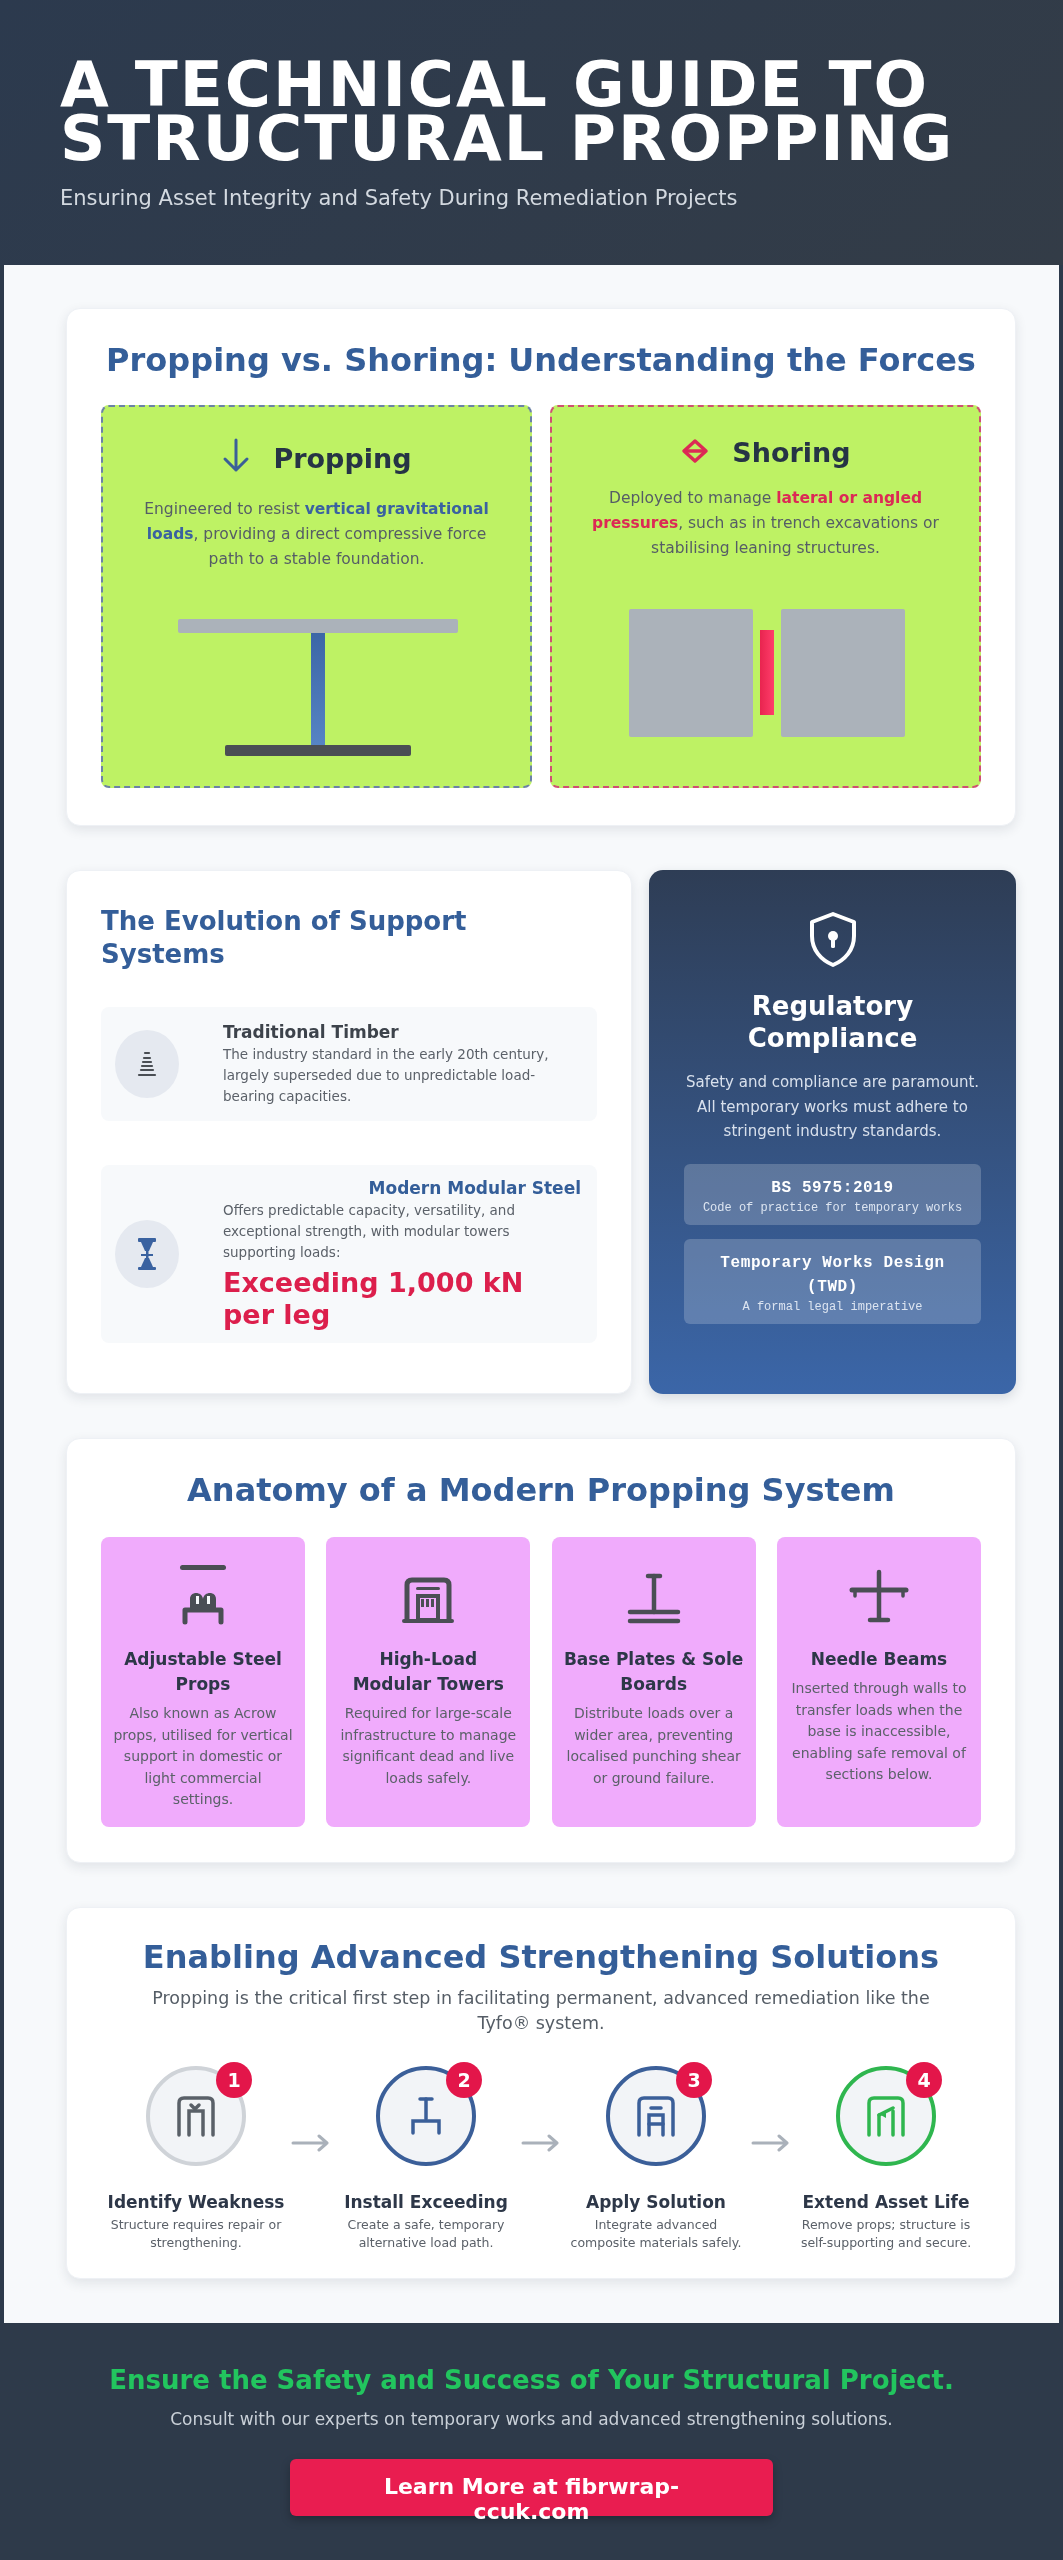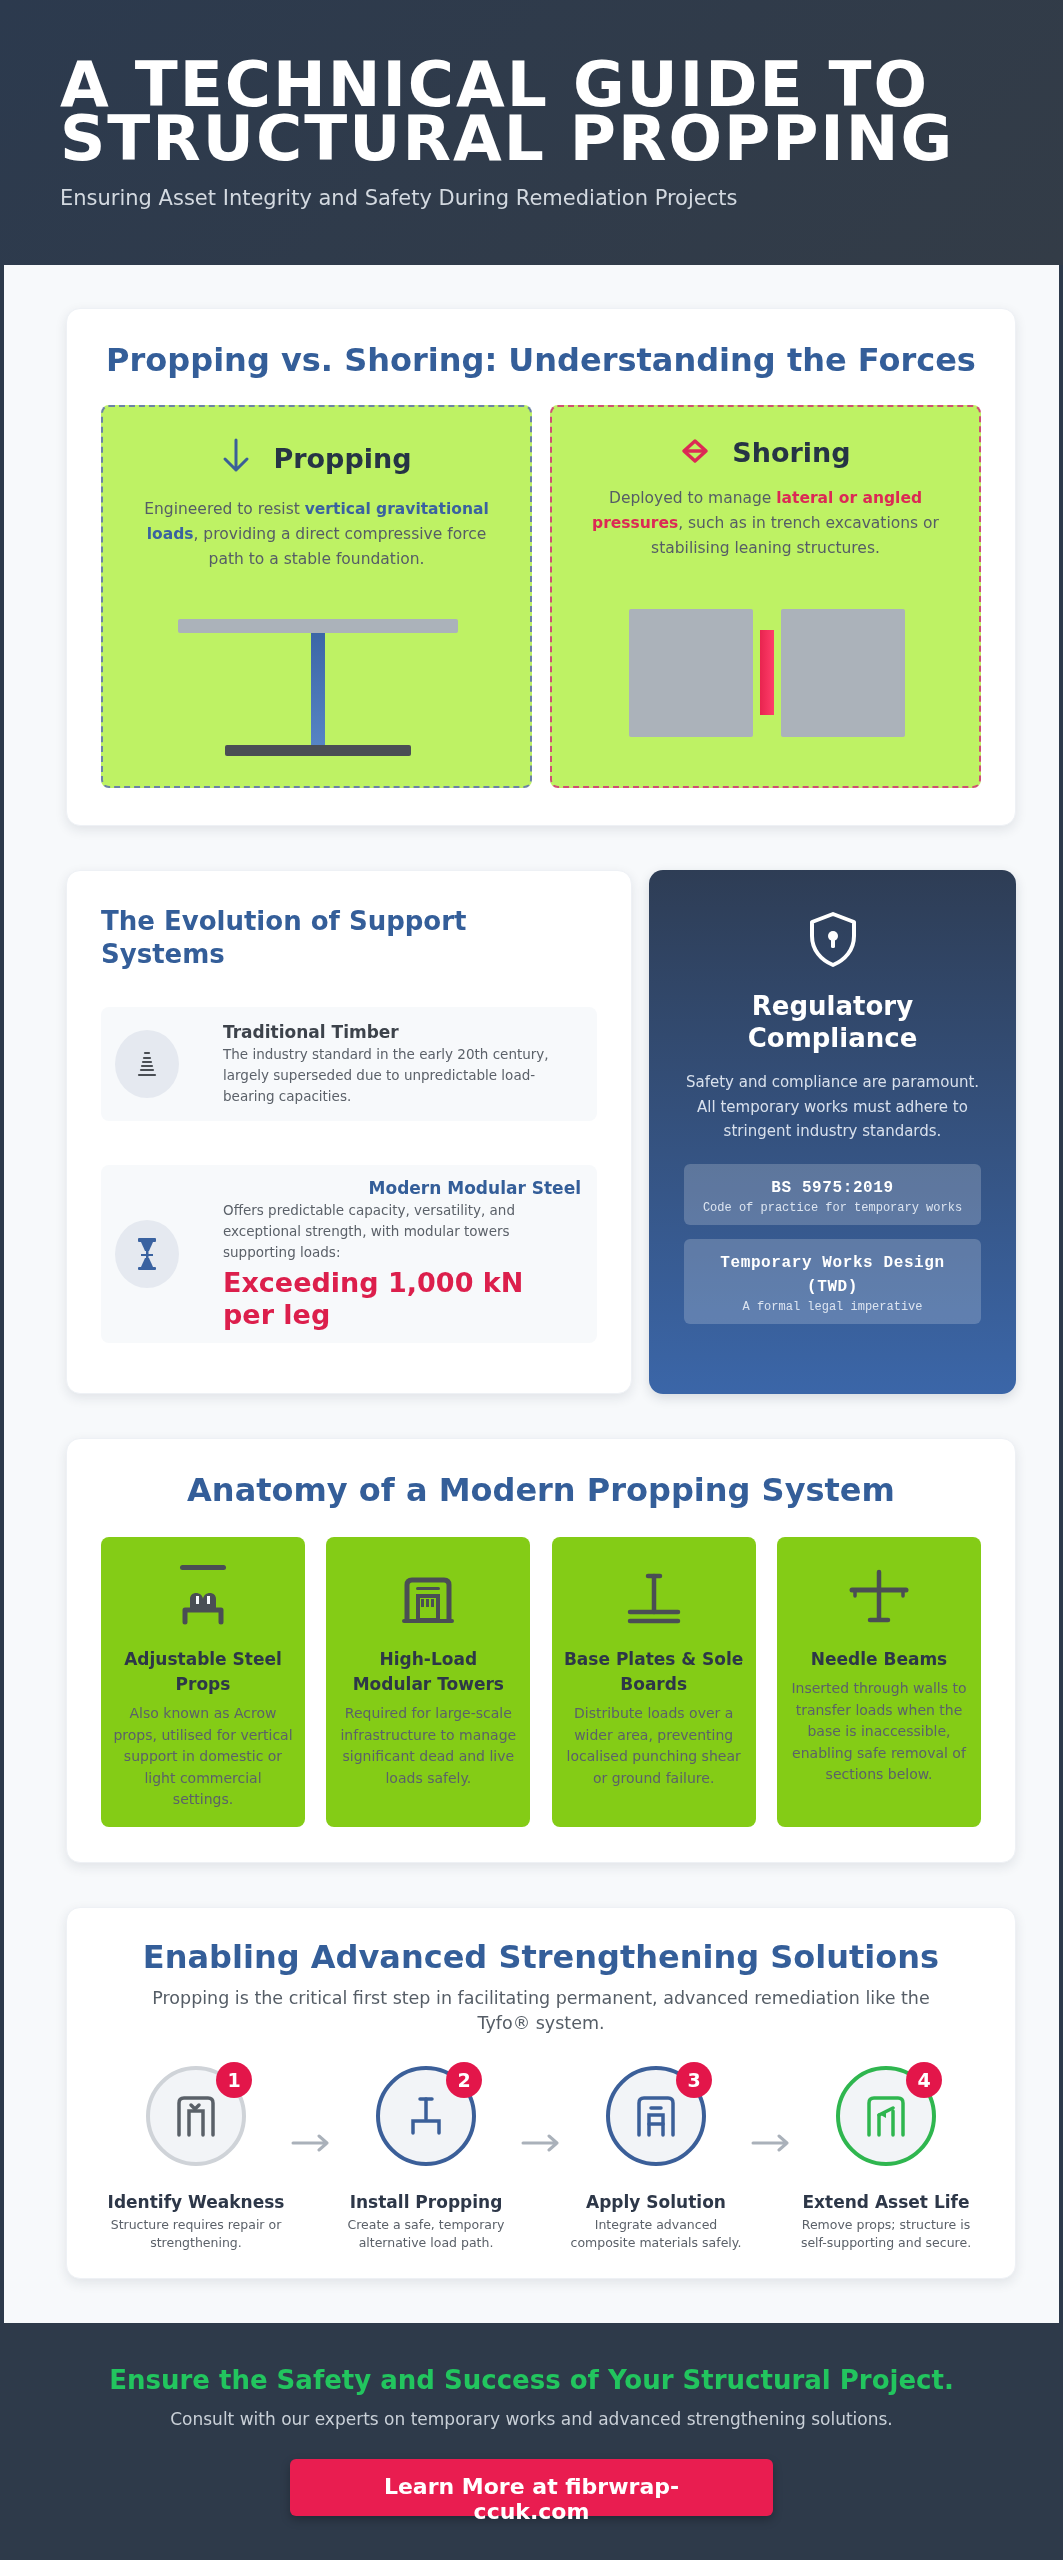--- a/index.html
+++ b/index.html
@@ -99,21 +99,21 @@
   .card-reg .desc { font-size: 15px; color: #d8e0ec; line-height: 24.5px; margin-top: 16px; }
   .reg-box { background: rgba(255,255,255,0.2); border-radius: 6px; padding: 12px 10px 10px; margin-top: 20px; font-family: Liberation Mono, monospace; }
   .reg-box + .reg-box { margin-top: 14px; }
   .reg-box .ttl2 { font-size: 16px; font-weight: bold; letter-spacing: 0.6px; line-height: 24px; }
   .reg-box .sub { font-size: 12px; color: #dde5f1; margin-top: 1px; }
 
   
   .card-anatomy { margin-top: 44px; height: 425px; padding: 32px 34px 0 34px; }
   .anat-grid { display: flex; justify-content: space-between; margin-top: 28px; }
   .anat-item {
-    width: 204px; height: 290px; background: #84cc16; border-radius: 8px;
+    width: 204px; height: 290px; background: #f0abfc; border-radius: 8px;
     padding: 22px 12px 0 12px; text-align: center;
   }
   .anat-icon { height: 66px; display: flex; align-items: flex-end; justify-content: center; }
   .anat-item .ttl { font-size: 17px; font-weight: bold; color: #2d3748; line-height: 25px; margin-top: 22px; }
   .anat-item .desc { font-size: 14px; color: #5b6169; line-height: 21.5px; margin-top: 6px; }
 
   
   .card-enable { margin-top: 44px; height: 372px; padding: 30px 34px 0 34px; text-align: center; }
   .enable-sub { font-size: 17.5px; color: #555d66; line-height: 25px; margin-top: 10px; padding: 0 50px; }
   .steps { display: flex; justify-content: center; align-items: flex-start; margin-top: 30px; }
@@ -353,21 +353,21 @@
             <svg width="42" height="42" viewBox="0 0 42 42">
               <g stroke="#3b5f99" stroke-width="3.5" fill="none" stroke-linecap="round">
                 <line x1="15" y1="4" x2="27" y2="4"></line>
                   <line x1="21" y1="4" x2="21" y2="24"></line>
                 <path d="M8 38 V26 H34 V38"></path>
               </g>
             </svg>
           </div>
           <div class="step-badge">2</div>
         </div>
-        <div class="ttl">Install Propping</div>
+        <div class="ttl">Install Exceeding</div>
         <div class="desc">Create a safe, temporary alternative load path.</div>
       </div>
       <div class="arrow">
         <svg width="40" height="18" viewBox="0 0 40 18">
             <path d="M2 9 H36 M28 2 L36 9 L28 16" stroke="#aab1ba" stroke-width="3" fill="none" stroke-linecap="round" stroke-linejoin="round"></path>
           </svg>
       </div>
       <div class="step">
         <div class="step-circle-wrap">
           <div class="step-circle" style="border:4px solid #3b5f99;">

